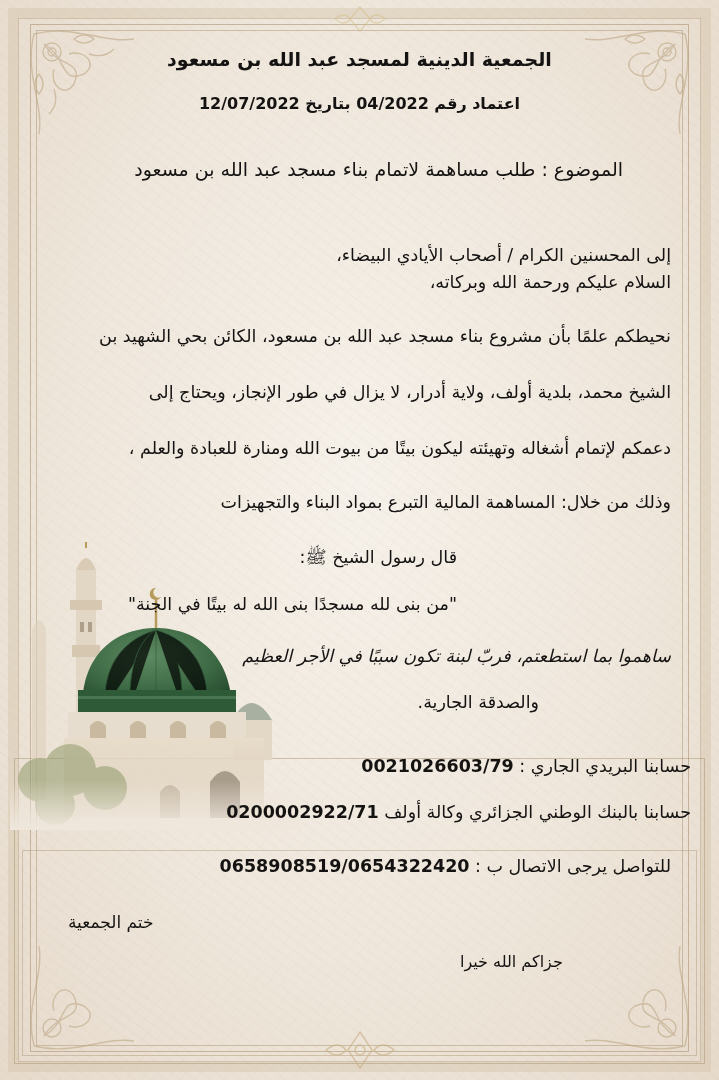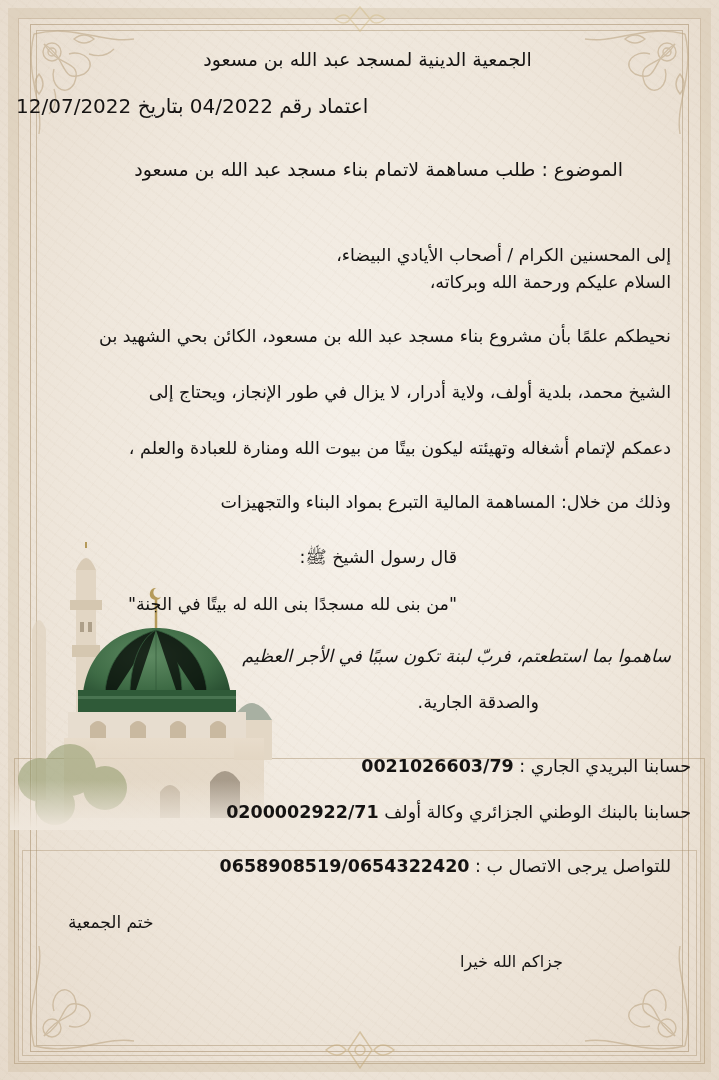--- a/index.html
+++ b/index.html
@@ -49,21 +49,21 @@
   .corner.tr { right:14px; top:14px; transform:scaleX(-1); }
   .corner.bl { left:14px; bottom:14px; transform:scaleY(-1); }
   .corner.br { right:14px; bottom:14px; transform:scale(-1,-1); }
   .top-ornament { position:absolute; left:330px; top:4px; width:60px; height:30px; opacity:0.5; }
   .bottom-ornament { position:absolute; left:322px; bottom:10px; width:76px; height:40px; opacity:0.6; }
 
   .mosque { position:absolute; left:10px; top:530px; width:290px; height:300px; }
 
   .text { position:absolute; direction:rtl; unicode-bidi:plaintext; white-space:nowrap;
           font-family:"DejaVu Sans", sans-serif; }
-  .hdr { font-weight:normal; font-size:19px;padding-left:16px; }
+  .hdr { font-weight:bold; font-size:19px; }
   .subj { font-size:19px; }
   .body { font-size:17.5px; }
   .num { font-weight:bold; }
 </style>
 </head>
 <body>
 
 <div class="paper"></div>
 <div class="frame-outer"></div>
 <div class="frame-line1"></div>
@@ -181,21 +181,21 @@
   <g fill="#8f9a6a" opacity="0.55">
     <circle cx="30" cy="250" r="22"></circle>
       <circle cx="60" cy="240" r="26"></circle>
       <circle cx="95" cy="258" r="22"></circle>
       <circle cx="45" cy="275" r="20"></circle>
   </g>
   <rect x="0" y="250" width="290" height="50" fill="url(#fade)"></rect>
 </svg>
 
 <div class="text hdr" style="left:0;right:0;top:48px;text-align:center;">الجمعية الدينية لمسجد عبد الله بن مسعود</div>
-<div class="text hdr" style="left:0;right:0;top:94px;text-align:left;font-size:20px;">اعتماد رقم  04/2022 بتاريخ 12/07/2022</div>
+<div class="text hdr" style="left:0;right:0;top:94px;text-align:center;font-size:16px;">اعتماد رقم  04/2022 بتاريخ 12/07/2022</div>
 
 <div class="text subj" style="right:96px;top:158px;">الموضوع : طلب مساهمة لاتمام بناء مسجد عبد الله بن مسعود</div>
 
 <div class="text body" style="right:48px;top:218px;margin-top:27px;">إلى المحسنين الكرام / أصحاب الأيادي البيضاء،</div>
 <div class="text body" style="right:48px;top:272px;">السلام عليكم ورحمة الله وبركاته،</div>
 
 <div class="text body" style="right:48px;top:326px;">نحيطكم علمًا بأن مشروع بناء مسجد عبد الله بن مسعود، الكائن بحي الشهيد بن</div>
 <div class="text body" style="right:48px;top:382px;">الشيخ محمد، بلدية أولف، ولاية أدرار، لا يزال في طور الإنجاز، ويحتاج إلى</div>
 <div class="text body" style="right:48px;top:438px;">دعمكم لإتمام أشغاله وتهيئته ليكون بيتًا من بيوت الله ومنارة للعبادة والعلم ،</div>
 <div class="text body" style="right:48px;top:492px;">وذلك من خلال: المساهمة المالية  التبرع بمواد البناء والتجهيزات</div>

